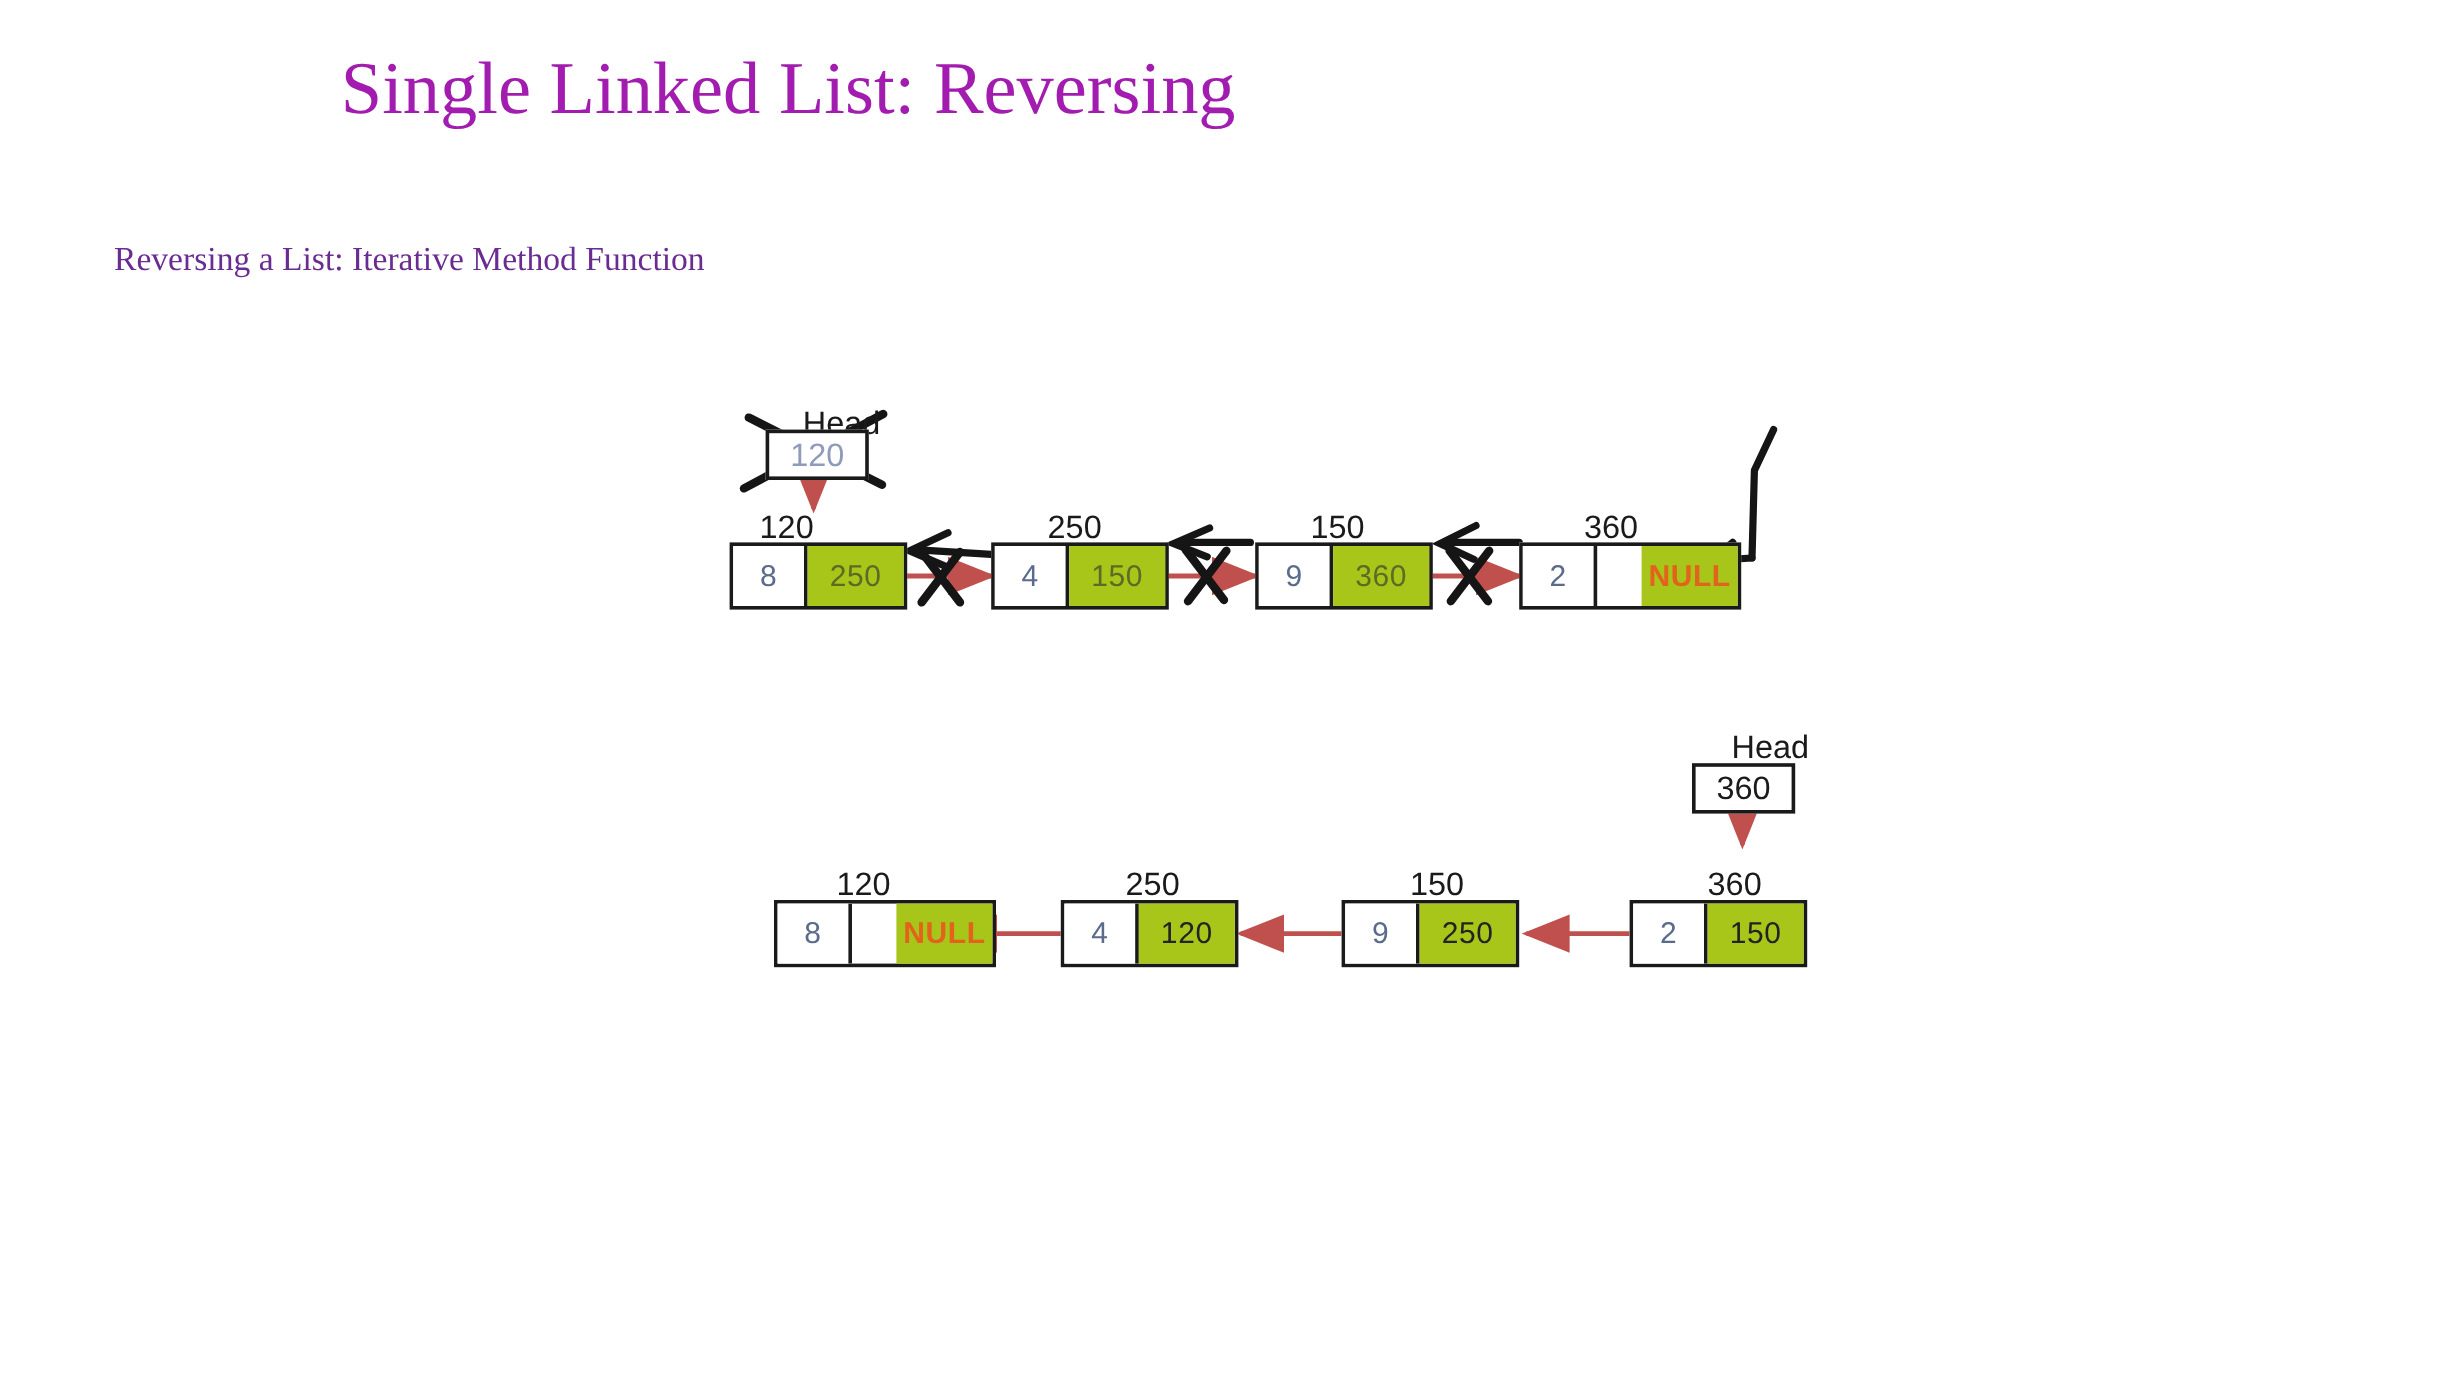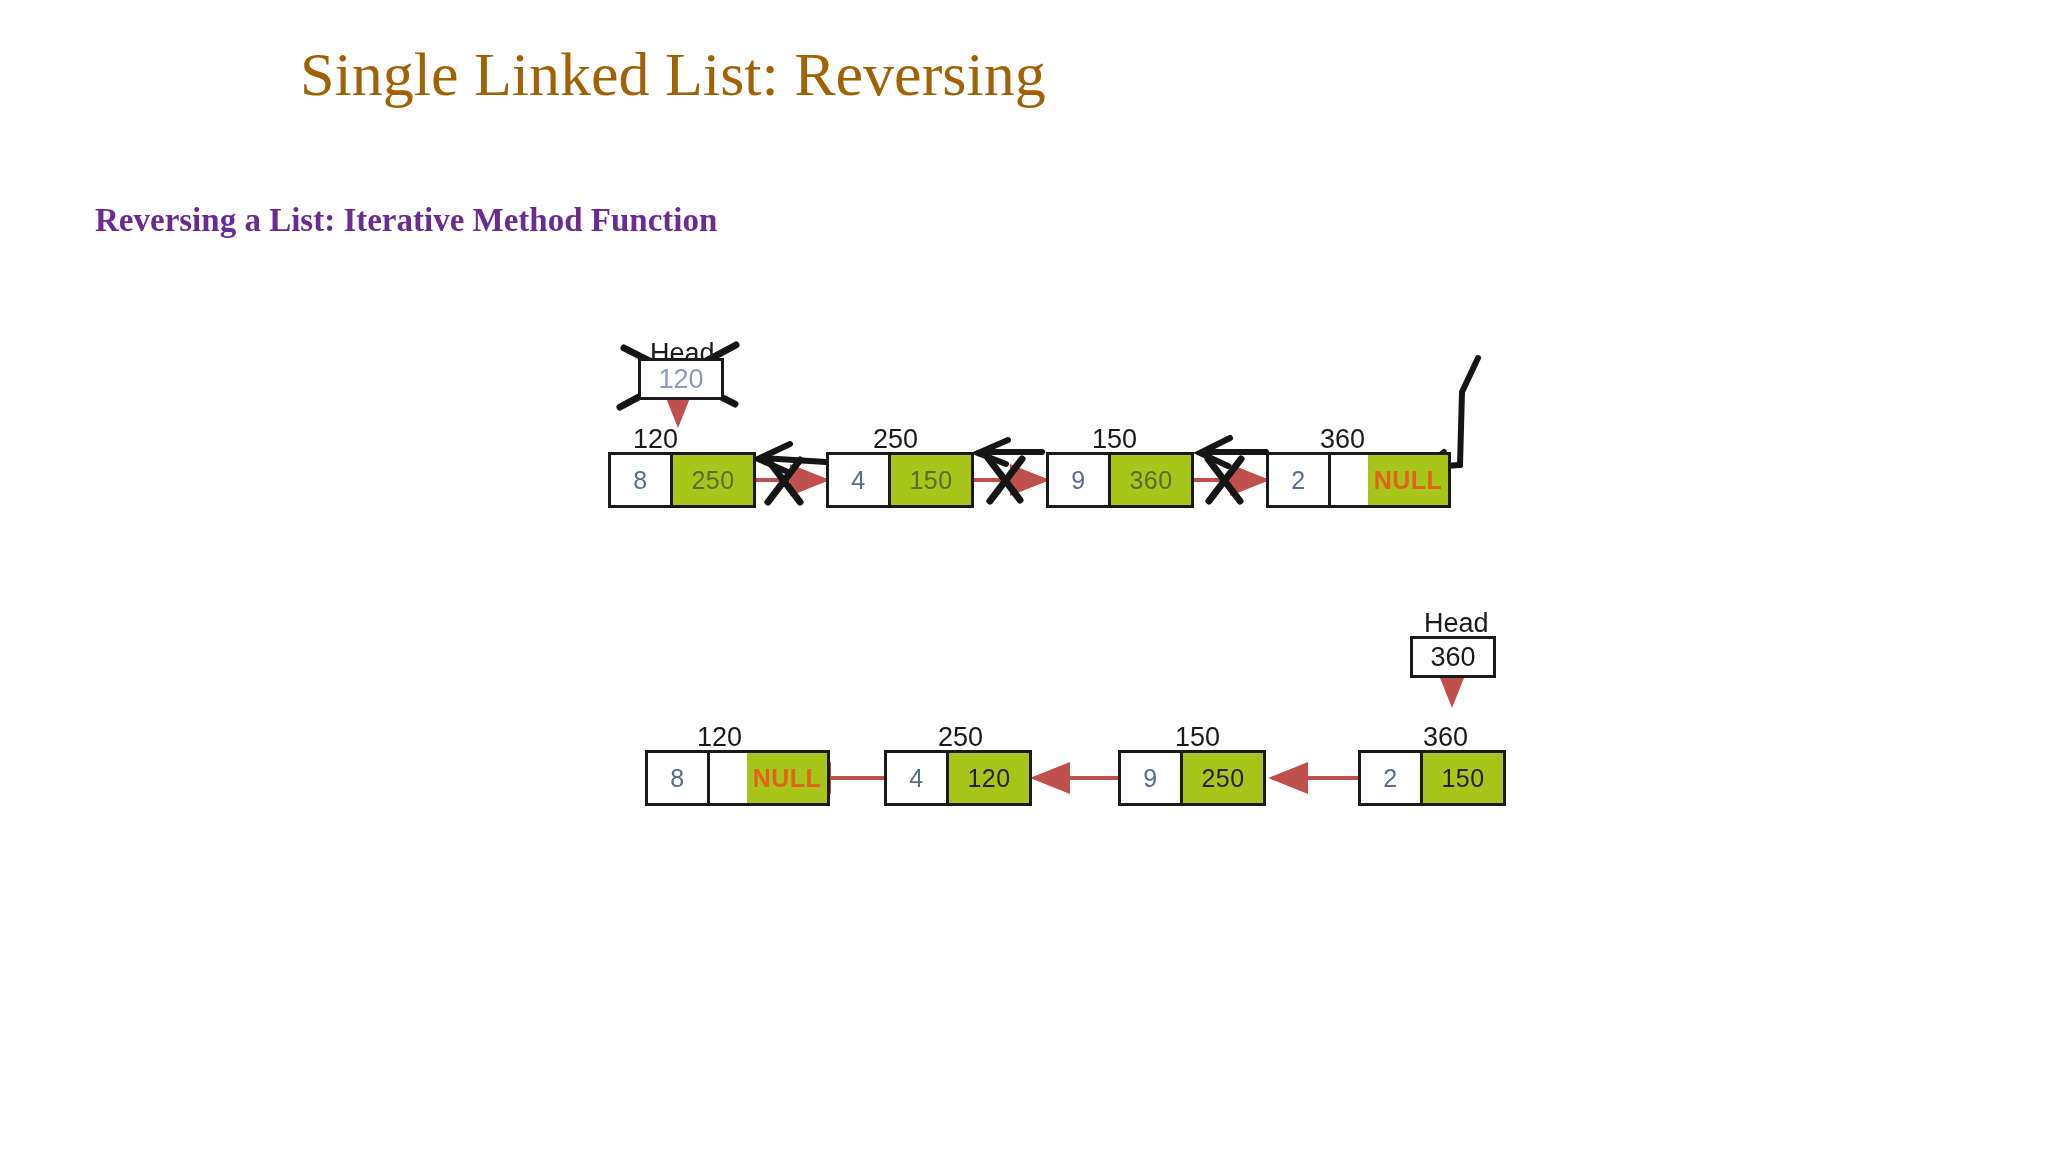--- a/index.html
+++ b/index.html
@@ -12,39 +12,38 @@
     width: 2048px;
     height: 1152px;
     position: relative;
     overflow: hidden;
     font-family: "Liberation Sans", sans-serif;
   }
 
   
   #slide-title {
     position: absolute;
-    left: 300px;
+    left: 284px;
     top: 40px;
     width: 1000px;
     font-family: "Liberation Serif", serif;
     font-size: 62px;
     line-height: 1.1;
-    color: #a16207;
+    color: #a21caf;
     white-space: nowrap;
   }
   #slide-subtitle {
     position: absolute;
     left: 95px;
     top: 202px;
     font-family: "Liberation Serif", serif;
-    font-size: 33px;
+    font-size: 28px;
     line-height: 1.1;
     color: #6A2C93;
     white-space: nowrap;
-    font-weight: bold;
   }
 
   
   .diagram {
     position: absolute;
     left: 0;
     top: 0;
     width: 2048px;
     height: 1152px;
     pointer-events: none;
@@ -98,20 +97,21 @@
     white-space: nowrap;
   }
 
   
   .head-label {
     position: absolute;
     font-family: "Liberation Sans", sans-serif;
     font-size: 27px;
     color: #1a1a1a;
     white-space: nowrap;
+    margin-left: 19px;
   }
   .head-box {
     position: absolute;
     box-sizing: border-box;
     border: 3px solid #1a1a1a;
     background: #ffffff;
     display: flex;
     align-items: center;
     justify-content: center;
     font-family: "Liberation Sans", sans-serif;

